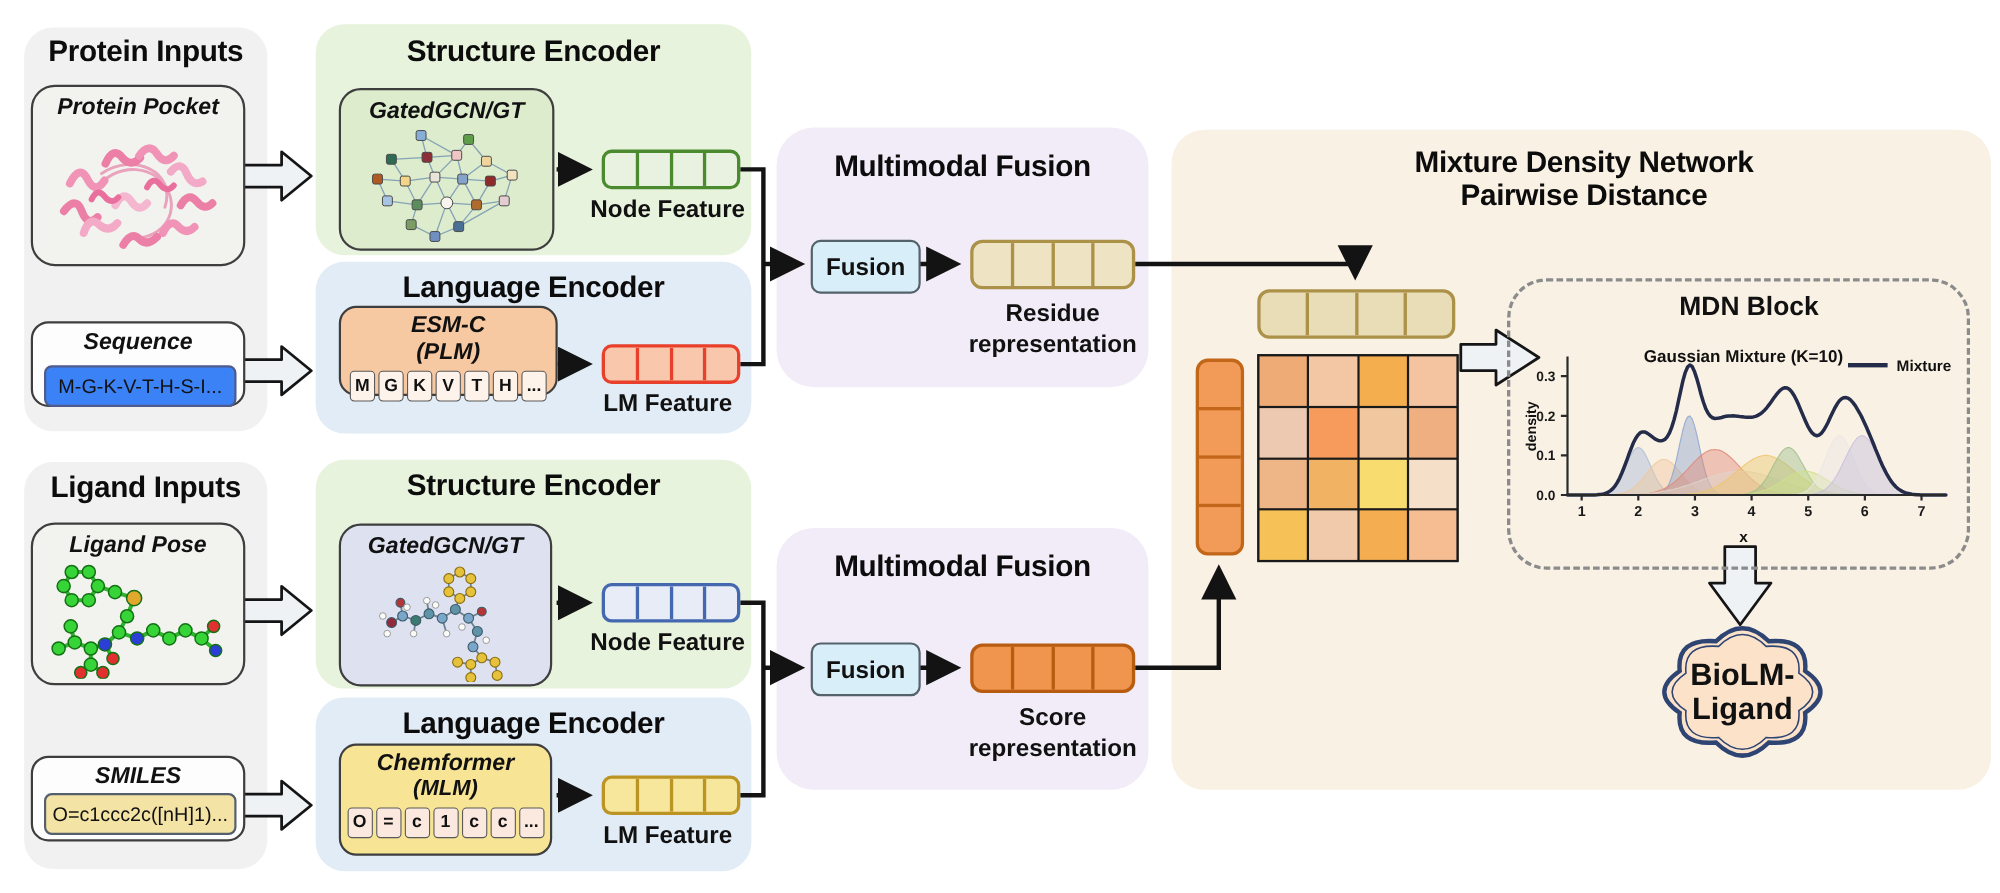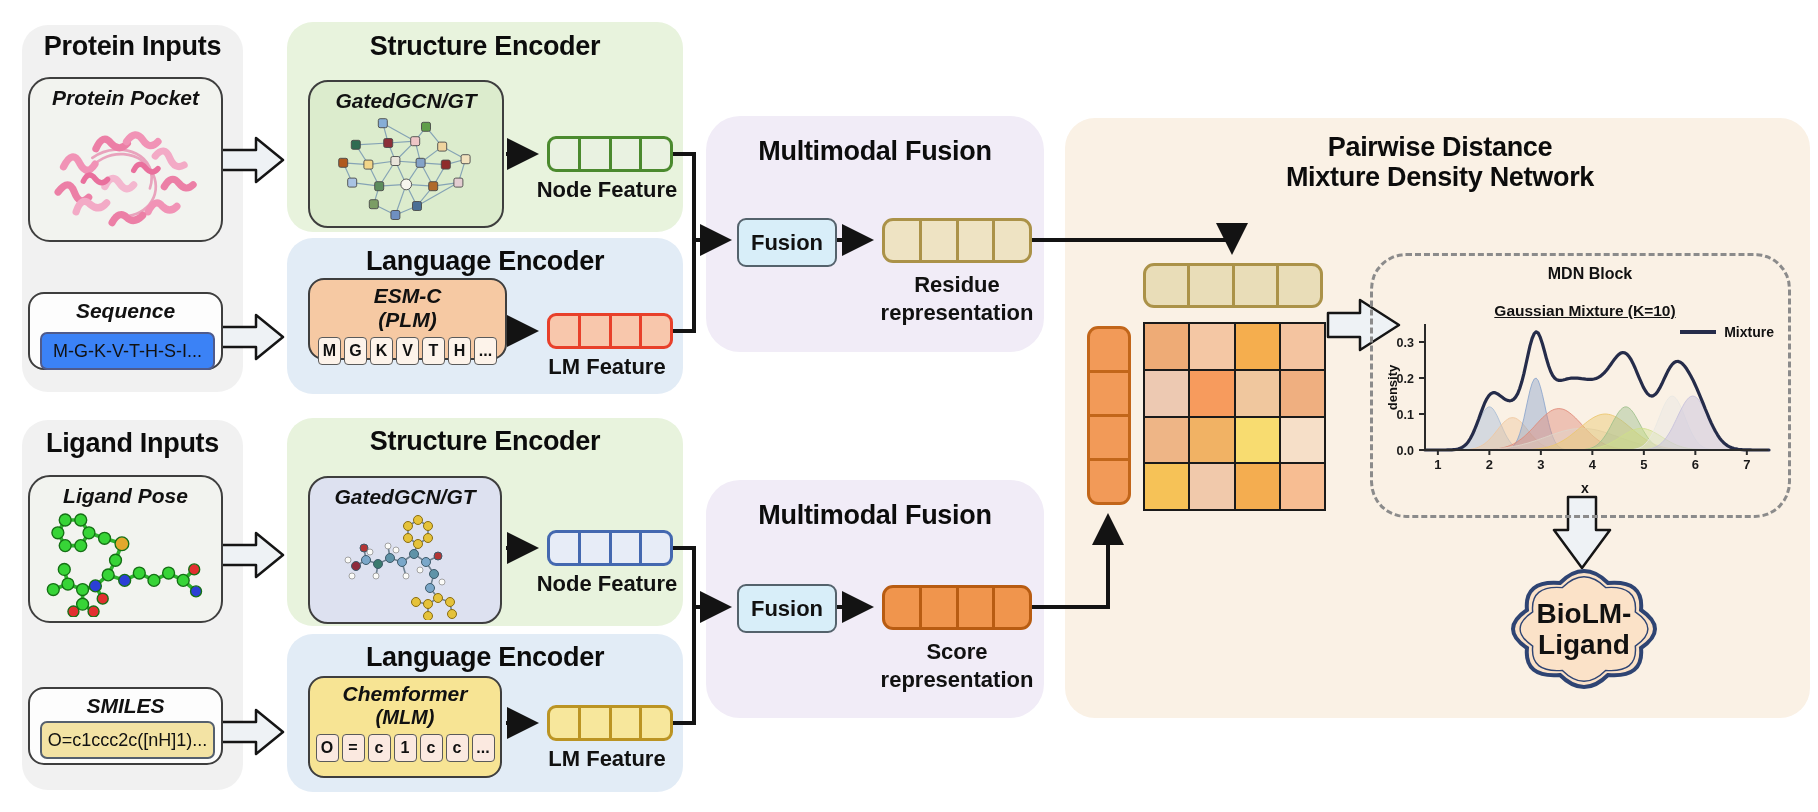--- a/index.html
+++ b/index.html
@@ -16,21 +16,21 @@
   .bar-label{position:absolute;font-weight:bold;font-size:22px;text-align:center;z-index:3;}
   .fusion-box{position:absolute;background:#d8eef9;border:2px solid #54626c;border-radius:9px;display:flex;align-items:center;justify-content:center;font-weight:bold;font-size:22px;z-index:3;}
   .rep-label{position:absolute;text-align:center;font-weight:bold;font-size:22px;line-height:1.25;z-index:3;}
   .seq-box{position:absolute;border:2px solid #4f5b8c;border-radius:7px;display:flex;align-items:center;justify-content:center;font-size:18px;z-index:3;white-space:nowrap;}
   .token-row{display:flex;gap:3px;justify-content:center;margin-top:5px;}
   .token{border:1.8px solid #5a5a5a;border-radius:4px;font-weight:bold;font-size:16px;display:flex;align-items:center;justify-content:center;width:21px;height:26px;background:#fdf3ea;}
   .chem .token{background:#fbe9e0;}
   .heatmap{position:absolute;display:grid;grid-template-columns:repeat(4,1fr);grid-template-rows:repeat(4,1fr);gap:2px;background:#1a1a1a;border:2px solid #1a1a1a;z-index:3;}
   .mdn-box{position:absolute;border:3.5px dashed #8b8b8b;border-radius:36px;z-index:2;}
   .plot{position:absolute;z-index:3;}
-  .plot-title{position:absolute;left:30px;top:4px;width:340px;text-align:center;font-weight:bold;font-size:15.5px;text-decoration:underline;}
+  .plot-title{position:absolute;left:30px;top:18px;width:340px;text-align:center;font-weight:bold;font-size:15.5px;}
   .plot-legend{position:absolute;right:6px;top:26px;display:flex;align-items:center;gap:8px;font-weight:bold;font-size:14px;}
   .legend-line{display:inline-block;width:36px;height:3.5px;}
   .plot-ylabel{position:absolute;left:-28px;top:82px;font-weight:bold;font-size:13px;transform:rotate(-90deg);width:70px;text-align:center;}
   .plot-xlabel{position:absolute;left:30px;bottom:2px;width:340px;text-align:center;font-weight:bold;font-size:14px;}
   .badge-text{position:absolute;inset:0;display:flex;flex-direction:column;align-items:center;justify-content:center;font-weight:bold;font-size:28px;line-height:1.12;z-index:4;}
   svg{display:block;}
   .overlay{position:absolute;left:0;top:0;z-index:2;}
   .illus{position:absolute;z-index:3;}
 </style>
 </head>
@@ -82,22 +82,22 @@
 
   <div class="ptitle" style="left:22px;top:31px;width:221px;">Protein Inputs</div>
   <div class="ptitle" style="left:287px;top:31px;width:396px;">Structure Encoder</div>
   <div class="ptitle" style="left:287px;top:246px;width:396px;">Language Encoder</div>
   <div class="ptitle" style="left:22px;top:428px;width:221px;">Ligand Inputs</div>
   <div class="ptitle" style="left:287px;top:426px;width:396px;">Structure Encoder</div>
   <div class="ptitle" style="left:287px;top:642px;width:396px;">Language Encoder</div>
   <div class="ptitle" style="left:706px;top:136px;width:338px;">Multimodal Fusion</div>
   <div class="ptitle" style="left:706px;top:500px;width:338px;">Multimodal Fusion</div>
   <div class="ptitle" style="left:1090px;top:132px;width:700px;">
+    <div>Mixture Density Network</div>
     <div>Pairwise Distance</div>
-    <div>Mixture Density Network</div>
   </div>
 
   <div class="card" style="left:28px;top:77px;width:195px;height:165px;background:#f2f3ef;border-radius:22px;">
     <div class="card-title">Protein Pocket</div>
     <svg class="illus" style="left:5px;top:32px;" width="183" height="126" viewBox="0 0 200 140" fill="none" stroke-linecap="round">
       <path d="M55,70 c20,-32 66,-28 76,4 c8,26 -16,48 -44,42" stroke="#e9a3bd" stroke-width="3"></path>
       <path d="M62,52 c32,-22 76,-2 64,34" stroke="#e9a3bd" stroke-width="3"></path>
       <path d="M30,62 q10,-20 18,-4 q8,15 17,1" stroke="#f193b6" stroke-width="8"></path>
       <path d="M24,90 q12,-16 18,0 q6,16 16,6" stroke="#ec7fa6" stroke-width="8"></path>
       <path d="M44,112 q6,-18 16,-8 q10,8 18,-2" stroke="#f3aac6" stroke-width="8"></path>
@@ -403,21 +403,21 @@
       <div class="hm-cell" style="background: rgb(241, 178, 100);"></div>
       <div class="hm-cell" style="background: rgb(248, 220, 112);"></div>
       <div class="hm-cell" style="background: rgb(246, 223, 200);"></div>
       <div class="hm-cell" style="background: rgb(246, 194, 87);"></div>
       <div class="hm-cell" style="background: rgb(241, 201, 171);"></div>
       <div class="hm-cell" style="background: rgb(244, 173, 80);"></div>
       <div class="hm-cell" style="background: rgb(247, 189, 146);"></div>
     </div>
 
   <div class="mdn-box" style="left:1370px;top:253px;width:415px;height:259px;"></div>
-  <div class="rep-label" style="left:1430px;top:264px;width:320px;font-size:16px;">MDN Block</div>
+  <div class="rep-label" style="left:1430px;top:264px;width:320px;font-size:24px;">MDN Block</div>
   <div class="plot" style="left:1385px;top:298px;width:395px;height:200px;">
     <svg id="gm-svg" width="395" height="200" viewBox="0 0 395 200">
         <path d="M40.0,152.0L40.0,152.0L42.1,152.0L44.1,152.0L46.2,152.0L48.2,152.0L50.3,152.0L52.4,152.0L54.4,152.0L56.5,152.0L58.5,152.0L60.6,152.0L62.7,152.0L64.7,151.9L66.8,151.8L68.8,151.7L70.9,151.5L73.0,151.1L75.0,150.5L77.1,149.6L79.1,148.4L81.2,146.7L83.3,144.4L85.3,141.5L87.4,138.0L89.4,133.9L91.5,129.3L93.6,124.6L95.6,120.0L97.7,115.7L99.7,112.3L101.8,109.9L103.9,108.8L105.9,109.2L108.0,110.9L110.0,113.9L112.1,117.8L114.1,122.2L116.2,127.0L118.3,131.7L120.3,136.0L122.4,139.8L124.4,143.0L126.5,145.6L128.6,147.6L130.6,149.1L132.7,150.1L134.7,150.8L136.8,151.3L138.9,151.6L140.9,151.8L143.0,151.9L145.0,151.9L147.1,152.0L149.2,152.0L151.2,152.0L153.3,152.0L155.3,152.0L157.4,152.0L159.5,152.0L161.5,152.0L163.6,152.0L165.6,152.0L167.7,152.0L169.8,152.0L171.8,152.0L173.9,152.0L175.9,152.0L178.0,152.0L180.1,152.0L182.1,152.0L184.2,152.0L186.2,152.0L188.3,152.0L190.4,152.0L192.4,152.0L194.5,152.0L196.5,152.0L198.6,152.0L200.7,152.0L202.7,152.0L204.8,152.0L206.8,152.0L208.9,152.0L211.0,152.0L213.0,152.0L215.1,152.0L217.1,152.0L219.2,152.0L221.3,152.0L223.3,152.0L225.4,152.0L227.4,152.0L229.5,152.0L231.6,152.0L233.6,152.0L235.7,152.0L237.7,152.0L239.8,152.0L241.9,152.0L243.9,152.0L246.0,152.0L248.0,152.0L250.1,152.0L252.1,152.0L254.2,152.0L256.3,152.0L258.3,152.0L260.4,152.0L262.4,152.0L264.5,152.0L266.6,152.0L268.6,152.0L270.7,152.0L272.7,152.0L274.8,152.0L276.9,152.0L278.9,152.0L281.0,152.0L283.0,152.0L285.1,152.0L287.2,152.0L289.2,152.0L291.3,152.0L293.3,152.0L295.4,152.0L297.5,152.0L299.5,152.0L301.6,152.0L303.6,152.0L305.7,152.0L307.8,152.0L309.8,152.0L311.9,152.0L313.9,152.0L316.0,152.0L318.1,152.0L320.1,152.0L322.2,152.0L324.2,152.0L326.3,152.0L328.4,152.0L330.4,152.0L332.5,152.0L334.5,152.0L336.6,152.0L338.7,152.0L340.7,152.0L342.8,152.0L344.8,152.0L346.9,152.0L349.0,152.0L351.0,152.0L353.1,152.0L355.1,152.0L357.2,152.0L359.3,152.0L361.3,152.0L363.4,152.0L365.4,152.0L367.5,152.0L369.6,152.0L371.6,152.0L373.7,152.0L375.7,152.0L377.8,152.0L379.9,152.0L381.9,152.0L384.0,152.0L384.0,152.0Z" fill="#a9bdd6" fill-opacity="0.45" stroke="#a9bdd6" stroke-opacity="0.85" stroke-width="1"></path>
         <path d="M40.0,152.0L40.0,152.0L42.1,152.0L44.1,152.0L46.2,152.0L48.2,152.0L50.3,152.0L52.4,152.0L54.4,152.0L56.5,152.0L58.5,152.0L60.6,152.0L62.7,152.0L64.7,152.0L66.8,152.0L68.8,152.0L70.9,152.0L73.0,151.9L75.0,151.9L77.1,151.8L79.1,151.8L81.2,151.6L83.3,151.5L85.3,151.2L87.4,150.9L89.4,150.5L91.5,149.9L93.6,149.1L95.6,148.2L97.7,147.0L99.7,145.6L101.8,143.9L103.9,142.0L105.9,139.8L108.0,137.5L110.0,135.0L112.1,132.3L114.1,129.7L116.2,127.2L118.3,124.9L120.3,122.9L122.4,121.4L124.4,120.2L126.5,119.7L128.6,119.7L130.6,120.2L132.7,121.4L134.7,122.9L136.8,124.9L138.9,127.2L140.9,129.7L143.0,132.3L145.0,135.0L147.1,137.5L149.2,139.8L151.2,142.0L153.3,143.9L155.3,145.6L157.4,147.0L159.5,148.2L161.5,149.1L163.6,149.9L165.6,150.5L167.7,150.9L169.8,151.2L171.8,151.5L173.9,151.6L175.9,151.8L178.0,151.8L180.1,151.9L182.1,151.9L184.2,152.0L186.2,152.0L188.3,152.0L190.4,152.0L192.4,152.0L194.5,152.0L196.5,152.0L198.6,152.0L200.7,152.0L202.7,152.0L204.8,152.0L206.8,152.0L208.9,152.0L211.0,152.0L213.0,152.0L215.1,152.0L217.1,152.0L219.2,152.0L221.3,152.0L223.3,152.0L225.4,152.0L227.4,152.0L229.5,152.0L231.6,152.0L233.6,152.0L235.7,152.0L237.7,152.0L239.8,152.0L241.9,152.0L243.9,152.0L246.0,152.0L248.0,152.0L250.1,152.0L252.1,152.0L254.2,152.0L256.3,152.0L258.3,152.0L260.4,152.0L262.4,152.0L264.5,152.0L266.6,152.0L268.6,152.0L270.7,152.0L272.7,152.0L274.8,152.0L276.9,152.0L278.9,152.0L281.0,152.0L283.0,152.0L285.1,152.0L287.2,152.0L289.2,152.0L291.3,152.0L293.3,152.0L295.4,152.0L297.5,152.0L299.5,152.0L301.6,152.0L303.6,152.0L305.7,152.0L307.8,152.0L309.8,152.0L311.9,152.0L313.9,152.0L316.0,152.0L318.1,152.0L320.1,152.0L322.2,152.0L324.2,152.0L326.3,152.0L328.4,152.0L330.4,152.0L332.5,152.0L334.5,152.0L336.6,152.0L338.7,152.0L340.7,152.0L342.8,152.0L344.8,152.0L346.9,152.0L349.0,152.0L351.0,152.0L353.1,152.0L355.1,152.0L357.2,152.0L359.3,152.0L361.3,152.0L363.4,152.0L365.4,152.0L367.5,152.0L369.6,152.0L371.6,152.0L373.7,152.0L375.7,152.0L377.8,152.0L379.9,152.0L381.9,152.0L384.0,152.0L384.0,152.0Z" fill="#f0c79e" fill-opacity="0.45" stroke="#f0c79e" stroke-opacity="0.85" stroke-width="1"></path>
         <path d="M40.0,152.0L40.0,152.0L42.1,152.0L44.1,152.0L46.2,152.0L48.2,152.0L50.3,152.0L52.4,152.0L54.4,152.0L56.5,152.0L58.5,152.0L60.6,152.0L62.7,152.0L64.7,152.0L66.8,152.0L68.8,152.0L70.9,152.0L73.0,152.0L75.0,152.0L77.1,152.0L79.1,152.0L81.2,152.0L83.3,152.0L85.3,152.0L87.4,152.0L89.4,152.0L91.5,152.0L93.6,152.0L95.6,152.0L97.7,152.0L99.7,152.0L101.8,152.0L103.9,152.0L105.9,152.0L108.0,152.0L110.0,152.0L112.1,152.0L114.1,152.0L116.2,151.9L118.3,151.8L120.3,151.7L122.4,151.3L124.4,150.7L126.5,149.6L128.6,147.8L130.6,145.1L132.7,141.1L134.7,135.7L136.8,128.6L138.9,120.2L140.9,110.8L143.0,101.1L145.0,92.3L147.1,85.2L149.2,81.0L151.2,80.1L153.3,82.7L155.3,88.5L157.4,96.5L159.5,105.9L161.5,115.5L163.6,124.6L165.6,132.3L167.7,138.6L169.8,143.3L171.8,146.6L173.9,148.8L175.9,150.2L178.0,151.1L180.1,151.5L182.1,151.8L184.2,151.9L186.2,152.0L188.3,152.0L190.4,152.0L192.4,152.0L194.5,152.0L196.5,152.0L198.6,152.0L200.7,152.0L202.7,152.0L204.8,152.0L206.8,152.0L208.9,152.0L211.0,152.0L213.0,152.0L215.1,152.0L217.1,152.0L219.2,152.0L221.3,152.0L223.3,152.0L225.4,152.0L227.4,152.0L229.5,152.0L231.6,152.0L233.6,152.0L235.7,152.0L237.7,152.0L239.8,152.0L241.9,152.0L243.9,152.0L246.0,152.0L248.0,152.0L250.1,152.0L252.1,152.0L254.2,152.0L256.3,152.0L258.3,152.0L260.4,152.0L262.4,152.0L264.5,152.0L266.6,152.0L268.6,152.0L270.7,152.0L272.7,152.0L274.8,152.0L276.9,152.0L278.9,152.0L281.0,152.0L283.0,152.0L285.1,152.0L287.2,152.0L289.2,152.0L291.3,152.0L293.3,152.0L295.4,152.0L297.5,152.0L299.5,152.0L301.6,152.0L303.6,152.0L305.7,152.0L307.8,152.0L309.8,152.0L311.9,152.0L313.9,152.0L316.0,152.0L318.1,152.0L320.1,152.0L322.2,152.0L324.2,152.0L326.3,152.0L328.4,152.0L330.4,152.0L332.5,152.0L334.5,152.0L336.6,152.0L338.7,152.0L340.7,152.0L342.8,152.0L344.8,152.0L346.9,152.0L349.0,152.0L351.0,152.0L353.1,152.0L355.1,152.0L357.2,152.0L359.3,152.0L361.3,152.0L363.4,152.0L365.4,152.0L367.5,152.0L369.6,152.0L371.6,152.0L373.7,152.0L375.7,152.0L377.8,152.0L379.9,152.0L381.9,152.0L384.0,152.0L384.0,152.0Z" fill="#8ba4cd" fill-opacity="0.45" stroke="#8ba4cd" stroke-opacity="0.85" stroke-width="1"></path>
         <path d="M40.0,152.0L40.0,152.0L42.1,152.0L44.1,152.0L46.2,152.0L48.2,152.0L50.3,152.0L52.4,152.0L54.4,152.0L56.5,152.0L58.5,152.0L60.6,152.0L62.7,152.0L64.7,152.0L66.8,152.0L68.8,152.0L70.9,152.0L73.0,152.0L75.0,152.0L77.1,152.0L79.1,152.0L81.2,152.0L83.3,152.0L85.3,152.0L87.4,152.0L89.4,151.9L91.5,151.9L93.6,151.9L95.6,151.9L97.7,151.8L99.7,151.8L101.8,151.7L103.9,151.6L105.9,151.4L108.0,151.3L110.0,151.1L112.1,150.8L114.1,150.5L116.2,150.1L118.3,149.7L120.3,149.1L122.4,148.5L124.4,147.7L126.5,146.9L128.6,145.9L130.6,144.7L132.7,143.5L134.7,142.1L136.8,140.5L138.9,138.8L140.9,136.9L143.0,135.0L145.0,132.9L147.1,130.8L149.2,128.6L151.2,126.3L153.3,124.1L155.3,121.9L157.4,119.8L159.5,117.9L161.5,116.1L163.6,114.5L165.6,113.1L167.7,112.0L169.8,111.2L171.8,110.8L173.9,110.6L175.9,110.8L178.0,111.2L180.1,112.0L182.1,113.1L184.2,114.5L186.2,116.1L188.3,117.9L190.4,119.8L192.4,121.9L194.5,124.1L196.5,126.3L198.6,128.6L200.7,130.8L202.7,132.9L204.8,135.0L206.8,136.9L208.9,138.8L211.0,140.5L213.0,142.1L215.1,143.5L217.1,144.7L219.2,145.9L221.3,146.9L223.3,147.7L225.4,148.5L227.4,149.1L229.5,149.7L231.6,150.1L233.6,150.5L235.7,150.8L237.7,151.1L239.8,151.3L241.9,151.4L243.9,151.6L246.0,151.7L248.0,151.8L250.1,151.8L252.1,151.9L254.2,151.9L256.3,151.9L258.3,151.9L260.4,152.0L262.4,152.0L264.5,152.0L266.6,152.0L268.6,152.0L270.7,152.0L272.7,152.0L274.8,152.0L276.9,152.0L278.9,152.0L281.0,152.0L283.0,152.0L285.1,152.0L287.2,152.0L289.2,152.0L291.3,152.0L293.3,152.0L295.4,152.0L297.5,152.0L299.5,152.0L301.6,152.0L303.6,152.0L305.7,152.0L307.8,152.0L309.8,152.0L311.9,152.0L313.9,152.0L316.0,152.0L318.1,152.0L320.1,152.0L322.2,152.0L324.2,152.0L326.3,152.0L328.4,152.0L330.4,152.0L332.5,152.0L334.5,152.0L336.6,152.0L338.7,152.0L340.7,152.0L342.8,152.0L344.8,152.0L346.9,152.0L349.0,152.0L351.0,152.0L353.1,152.0L355.1,152.0L357.2,152.0L359.3,152.0L361.3,152.0L363.4,152.0L365.4,152.0L367.5,152.0L369.6,152.0L371.6,152.0L373.7,152.0L375.7,152.0L377.8,152.0L379.9,152.0L381.9,152.0L384.0,152.0L384.0,152.0Z" fill="#e08a78" fill-opacity="0.45" stroke="#e08a78" stroke-opacity="0.85" stroke-width="1"></path>
         <path d="M40.0,152.0L40.0,152.0L42.1,152.0L44.1,152.0L46.2,152.0L48.2,152.0L50.3,152.0L52.4,152.0L54.4,152.0L56.5,152.0L58.5,152.0L60.6,152.0L62.7,152.0L64.7,152.0L66.8,152.0L68.8,152.0L70.9,152.0L73.0,151.9L75.0,151.9L77.1,151.9L79.1,151.9L81.2,151.9L83.3,151.9L85.3,151.8L87.4,151.8L89.4,151.7L91.5,151.7L93.6,151.7L95.6,151.6L97.7,151.5L99.7,151.4L101.8,151.3L103.9,151.2L105.9,151.1L108.0,151.0L110.0,150.8L112.1,150.7L114.1,150.5L116.2,150.3L118.3,150.0L120.3,149.8L122.4,149.5L124.4,149.2L126.5,148.8L128.6,148.4L130.6,148.0L132.7,147.6L134.7,147.2L136.8,146.7L138.9,146.1L140.9,145.6L143.0,145.0L145.0,144.4L147.1,143.7L149.2,143.1L151.2,142.4L153.3,141.7L155.3,140.9L157.4,140.2L159.5,139.5L161.5,138.7L163.6,138.0L165.6,137.2L167.7,136.5L169.8,135.8L171.8,135.1L173.9,134.4L175.9,133.8L178.0,133.2L180.1,132.7L182.1,132.2L184.2,131.7L186.2,131.4L188.3,131.0L190.4,130.8L192.4,130.6L194.5,130.5L196.5,130.4L198.6,130.4L200.7,130.5L202.7,130.7L204.8,130.9L206.8,131.2L208.9,131.5L211.0,131.9L213.0,132.4L215.1,132.9L217.1,133.5L219.2,134.1L221.3,134.8L223.3,135.4L225.4,136.1L227.4,136.9L229.5,137.6L231.6,138.3L233.6,139.1L235.7,139.8L237.7,140.6L239.8,141.3L241.9,142.0L243.9,142.7L246.0,143.4L248.0,144.1L250.1,144.7L252.1,145.3L254.2,145.9L256.3,146.4L258.3,146.9L260.4,147.4L262.4,147.8L264.5,148.3L266.6,148.6L268.6,149.0L270.7,149.3L272.7,149.6L274.8,149.9L276.9,150.1L278.9,150.4L281.0,150.6L283.0,150.7L285.1,150.9L287.2,151.1L289.2,151.2L291.3,151.3L293.3,151.4L295.4,151.5L297.5,151.6L299.5,151.6L301.6,151.7L303.6,151.7L305.7,151.8L307.8,151.8L309.8,151.8L311.9,151.9L313.9,151.9L316.0,151.9L318.1,151.9L320.1,151.9L322.2,151.9L324.2,152.0L326.3,152.0L328.4,152.0L330.4,152.0L332.5,152.0L334.5,152.0L336.6,152.0L338.7,152.0L340.7,152.0L342.8,152.0L344.8,152.0L346.9,152.0L349.0,152.0L351.0,152.0L353.1,152.0L355.1,152.0L357.2,152.0L359.3,152.0L361.3,152.0L363.4,152.0L365.4,152.0L367.5,152.0L369.6,152.0L371.6,152.0L373.7,152.0L375.7,152.0L377.8,152.0L379.9,152.0L381.9,152.0L384.0,152.0L384.0,152.0Z" fill="#ded6ca" fill-opacity="0.45" stroke="#ded6ca" stroke-opacity="0.85" stroke-width="1"></path>
         <path d="M40.0,152.0L40.0,152.0L42.1,152.0L44.1,152.0L46.2,152.0L48.2,152.0L50.3,152.0L52.4,152.0L54.4,152.0L56.5,152.0L58.5,152.0L60.6,152.0L62.7,152.0L64.7,152.0L66.8,152.0L68.8,152.0L70.9,152.0L73.0,152.0L75.0,152.0L77.1,152.0L79.1,152.0L81.2,152.0L83.3,152.0L85.3,152.0L87.4,152.0L89.4,152.0L91.5,152.0L93.6,152.0L95.6,152.0L97.7,152.0L99.7,152.0L101.8,152.0L103.9,152.0L105.9,152.0L108.0,152.0L110.0,152.0L112.1,152.0L114.1,152.0L116.2,152.0L118.3,152.0L120.3,152.0L122.4,152.0L124.4,152.0L126.5,152.0L128.6,151.9L130.6,151.9L132.7,151.9L134.7,151.9L136.8,151.8L138.9,151.8L140.9,151.7L143.0,151.6L145.0,151.5L147.1,151.4L149.2,151.2L151.2,151.0L153.3,150.8L155.3,150.5L157.4,150.2L159.5,149.8L161.5,149.3L163.6,148.8L165.6,148.2L167.7,147.5L169.8,146.7L171.8,145.9L173.9,144.9L175.9,143.8L178.0,142.6L180.1,141.3L182.1,140.0L184.2,138.5L186.2,136.9L188.3,135.3L190.4,133.6L192.4,131.9L194.5,130.2L196.5,128.4L198.6,126.7L200.7,125.0L202.7,123.4L204.8,121.9L206.8,120.6L208.9,119.3L211.0,118.3L213.0,117.4L215.1,116.7L217.1,116.3L219.2,116.0L221.3,116.0L223.3,116.3L225.4,116.7L227.4,117.4L229.5,118.3L231.6,119.3L233.6,120.6L235.7,121.9L237.7,123.4L239.8,125.0L241.9,126.7L243.9,128.4L246.0,130.2L248.0,131.9L250.1,133.6L252.1,135.3L254.2,136.9L256.3,138.5L258.3,140.0L260.4,141.3L262.4,142.6L264.5,143.8L266.6,144.9L268.6,145.9L270.7,146.7L272.7,147.5L274.8,148.2L276.9,148.8L278.9,149.3L281.0,149.8L283.0,150.2L285.1,150.5L287.2,150.8L289.2,151.0L291.3,151.2L293.3,151.4L295.4,151.5L297.5,151.6L299.5,151.7L301.6,151.8L303.6,151.8L305.7,151.9L307.8,151.9L309.8,151.9L311.9,151.9L313.9,152.0L316.0,152.0L318.1,152.0L320.1,152.0L322.2,152.0L324.2,152.0L326.3,152.0L328.4,152.0L330.4,152.0L332.5,152.0L334.5,152.0L336.6,152.0L338.7,152.0L340.7,152.0L342.8,152.0L344.8,152.0L346.9,152.0L349.0,152.0L351.0,152.0L353.1,152.0L355.1,152.0L357.2,152.0L359.3,152.0L361.3,152.0L363.4,152.0L365.4,152.0L367.5,152.0L369.6,152.0L371.6,152.0L373.7,152.0L375.7,152.0L377.8,152.0L379.9,152.0L381.9,152.0L384.0,152.0L384.0,152.0Z" fill="#ecc76d" fill-opacity="0.45" stroke="#ecc76d" stroke-opacity="0.85" stroke-width="1"></path>
         <path d="M40.0,152.0L40.0,152.0L42.1,152.0L44.1,152.0L46.2,152.0L48.2,152.0L50.3,152.0L52.4,152.0L54.4,152.0L56.5,152.0L58.5,152.0L60.6,152.0L62.7,152.0L64.7,152.0L66.8,152.0L68.8,152.0L70.9,152.0L73.0,152.0L75.0,152.0L77.1,152.0L79.1,152.0L81.2,152.0L83.3,152.0L85.3,152.0L87.4,152.0L89.4,152.0L91.5,152.0L93.6,152.0L95.6,152.0L97.7,152.0L99.7,152.0L101.8,152.0L103.9,152.0L105.9,152.0L108.0,152.0L110.0,152.0L112.1,152.0L114.1,152.0L116.2,152.0L118.3,152.0L120.3,152.0L122.4,152.0L124.4,152.0L126.5,152.0L128.6,152.0L130.6,152.0L132.7,152.0L134.7,152.0L136.8,152.0L138.9,152.0L140.9,152.0L143.0,152.0L145.0,152.0L147.1,152.0L149.2,152.0L151.2,152.0L153.3,152.0L155.3,152.0L157.4,152.0L159.5,152.0L161.5,152.0L163.6,152.0L165.6,152.0L167.7,152.0L169.8,152.0L171.8,152.0L173.9,152.0L175.9,152.0L178.0,152.0L180.1,152.0L182.1,152.0L184.2,152.0L186.2,152.0L188.3,152.0L190.4,151.9L192.4,151.9L194.5,151.8L196.5,151.7L198.6,151.6L200.7,151.3L202.7,151.0L204.8,150.5L206.8,149.8L208.9,148.9L211.0,147.7L213.0,146.2L215.1,144.2L217.1,141.9L219.2,139.1L221.3,136.0L223.3,132.5L225.4,128.7L227.4,124.8L229.5,121.0L231.6,117.4L233.6,114.2L235.7,111.7L237.7,109.9L239.8,108.9L241.9,108.9L243.9,109.9L246.0,111.7L248.0,114.2L250.1,117.4L252.1,121.0L254.2,124.8L256.3,128.7L258.3,132.5L260.4,136.0L262.4,139.1L264.5,141.9L266.6,144.2L268.6,146.2L270.7,147.7L272.7,148.9L274.8,149.8L276.9,150.5L278.9,151.0L281.0,151.3L283.0,151.6L285.1,151.7L287.2,151.8L289.2,151.9L291.3,151.9L293.3,152.0L295.4,152.0L297.5,152.0L299.5,152.0L301.6,152.0L303.6,152.0L305.7,152.0L307.8,152.0L309.8,152.0L311.9,152.0L313.9,152.0L316.0,152.0L318.1,152.0L320.1,152.0L322.2,152.0L324.2,152.0L326.3,152.0L328.4,152.0L330.4,152.0L332.5,152.0L334.5,152.0L336.6,152.0L338.7,152.0L340.7,152.0L342.8,152.0L344.8,152.0L346.9,152.0L349.0,152.0L351.0,152.0L353.1,152.0L355.1,152.0L357.2,152.0L359.3,152.0L361.3,152.0L363.4,152.0L365.4,152.0L367.5,152.0L369.6,152.0L371.6,152.0L373.7,152.0L375.7,152.0L377.8,152.0L379.9,152.0L381.9,152.0L384.0,152.0L384.0,152.0Z" fill="#9dbf8b" fill-opacity="0.45" stroke="#9dbf8b" stroke-opacity="0.85" stroke-width="1"></path>
         <path d="M40.0,152.0L40.0,152.0L42.1,152.0L44.1,152.0L46.2,152.0L48.2,152.0L50.3,152.0L52.4,152.0L54.4,152.0L56.5,152.0L58.5,152.0L60.6,152.0L62.7,152.0L64.7,152.0L66.8,152.0L68.8,152.0L70.9,152.0L73.0,152.0L75.0,152.0L77.1,152.0L79.1,152.0L81.2,152.0L83.3,152.0L85.3,152.0L87.4,152.0L89.4,152.0L91.5,152.0L93.6,152.0L95.6,152.0L97.7,152.0L99.7,152.0L101.8,152.0L103.9,152.0L105.9,152.0L108.0,152.0L110.0,152.0L112.1,152.0L114.1,152.0L116.2,152.0L118.3,152.0L120.3,152.0L122.4,152.0L124.4,152.0L126.5,152.0L128.6,152.0L130.6,152.0L132.7,152.0L134.7,152.0L136.8,152.0L138.9,152.0L140.9,152.0L143.0,152.0L145.0,152.0L147.1,152.0L149.2,152.0L151.2,152.0L153.3,152.0L155.3,152.0L157.4,152.0L159.5,152.0L161.5,152.0L163.6,152.0L165.6,152.0L167.7,152.0L169.8,152.0L171.8,152.0L173.9,152.0L175.9,152.0L178.0,152.0L180.1,152.0L182.1,152.0L184.2,152.0L186.2,151.9L188.3,151.9L190.4,151.9L192.4,151.8L194.5,151.8L196.5,151.7L198.6,151.6L200.7,151.4L202.7,151.3L204.8,151.1L206.8,150.8L208.9,150.5L211.0,150.1L213.0,149.6L215.1,149.1L217.1,148.4L219.2,147.7L221.3,146.9L223.3,146.0L225.4,145.0L227.4,143.9L229.5,142.7L231.6,141.5L233.6,140.2L235.7,138.9L237.7,137.6L239.8,136.3L241.9,135.1L243.9,134.0L246.0,132.9L248.0,132.1L250.1,131.4L252.1,130.8L254.2,130.5L256.3,130.4L258.3,130.5L260.4,130.8L262.4,131.4L264.5,132.1L266.6,132.9L268.6,134.0L270.7,135.1L272.7,136.3L274.8,137.6L276.9,138.9L278.9,140.2L281.0,141.5L283.0,142.7L285.1,143.9L287.2,145.0L289.2,146.0L291.3,146.9L293.3,147.7L295.4,148.4L297.5,149.1L299.5,149.6L301.6,150.1L303.6,150.5L305.7,150.8L307.8,151.1L309.8,151.3L311.9,151.4L313.9,151.6L316.0,151.7L318.1,151.8L320.1,151.8L322.2,151.9L324.2,151.9L326.3,151.9L328.4,152.0L330.4,152.0L332.5,152.0L334.5,152.0L336.6,152.0L338.7,152.0L340.7,152.0L342.8,152.0L344.8,152.0L346.9,152.0L349.0,152.0L351.0,152.0L353.1,152.0L355.1,152.0L357.2,152.0L359.3,152.0L361.3,152.0L363.4,152.0L365.4,152.0L367.5,152.0L369.6,152.0L371.6,152.0L373.7,152.0L375.7,152.0L377.8,152.0L379.9,152.0L381.9,152.0L384.0,152.0L384.0,152.0Z" fill="#cfdf8b" fill-opacity="0.45" stroke="#cfdf8b" stroke-opacity="0.85" stroke-width="1"></path>

